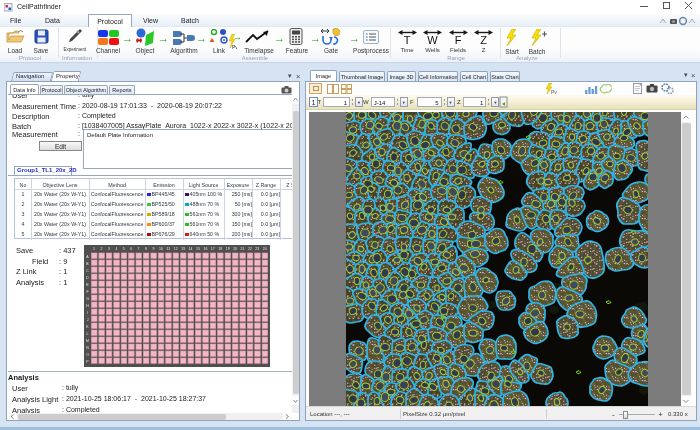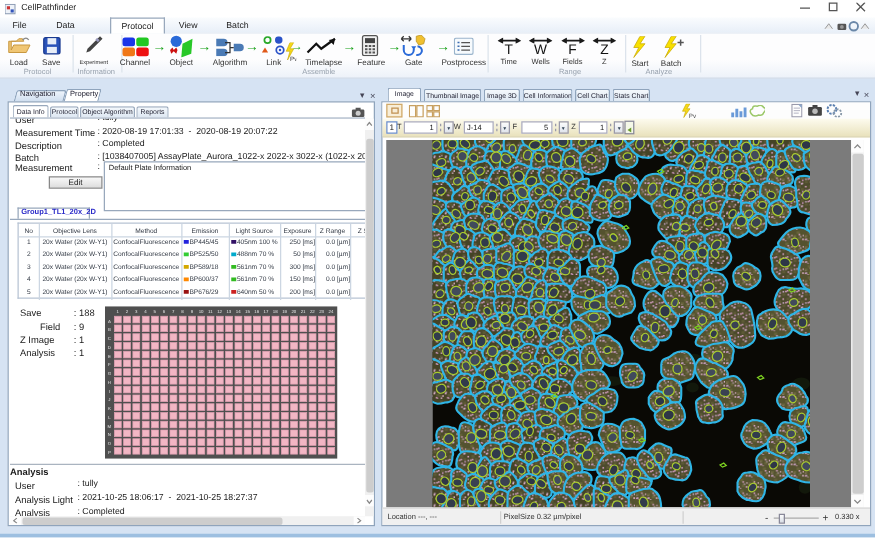--- a/index.html
+++ b/index.html
@@ -281,24 +281,24 @@
           <div class="abs" style="font-size:5.3px;left:0;top:52px;width:16px;text-align:center;color:#333a45">5</div>
           <div class="abs" style="font-size:5.3px;left:16px;top:52px;width:58px;text-align:center;color:#333a45;white-space:nowrap">20x Water (20x W-Y1)</div>
           <div class="abs" style="font-size:5.3px;left:74px;top:52px;width:56px;text-align:center;color:#333a45;white-space:nowrap">ConfocalFluorescence</div>
           <div class="abs" style="font-size:5.3px;left:132px;top:52px;width:38px;color:#333a45;white-space:nowrap"><span style="display:inline-block;width:3.5px;height:3.5px;background:#991111;margin-right:1px"></span>BP676/29</div>
           <div class="abs" style="font-size:5.3px;left:170px;top:52px;width:42px;color:#333a45;white-space:nowrap"><span style="display:inline-block;width:3.5px;height:3.5px;background:#cc2222;margin-right:1px"></span>640nm 50 %</div>
           <div class="abs" style="font-size:5.3px;left:209px;top:52px;width:28px;text-align:right;color:#333a45;white-space:nowrap">200 [ms]</div>
           <div class="abs" style="font-size:5.3px;left:237px;top:52px;width:28px;text-align:right;color:#333a45;white-space:nowrap">0.0 [µm]</div>
           <div class="abs" style="font-size:5.3px;left:267px;top:52px;width:28px;text-align:right;color:#333a45;white-space:nowrap">0.1 [μ</div>
         </div>
         <div class="abs t75" style="left:8px;top:151.0px;color:#1a1a1a">Save</div>
-        <div class="abs t75" style="left:51px;top:151.0px;color:#1a1a1a">: 188</div>
+        <div class="abs t75" style="left:51px;top:151.0px;color:#1a1a1a">: 437</div>
         <div class="abs t75" style="left:24px;top:161.5px;color:#1a1a1a">Field</div>
         <div class="abs t75" style="left:51px;top:161.5px;color:#1a1a1a">: 9</div>
-        <div class="abs t75" style="left:8px;top:172.0px;color:#1a1a1a">Z Image</div>
+        <div class="abs t75" style="left:8px;top:172.0px;color:#1a1a1a">Z Link</div>
         <div class="abs t75" style="left:51px;top:172.0px;color:#1a1a1a">: 1</div>
         <div class="abs t75" style="left:8px;top:182.5px;color:#1a1a1a">Analysis</div>
         <div class="abs t75" style="left:51px;top:182.5px;color:#1a1a1a">: 1</div>
         <svg class="abs" style="left:76px;top:150px" width="186" height="122">
           <rect width="186" height="122" fill="#4f4f4f"></rect>
           <text x="10.1" y="5.2" font-size="3.5" fill="#e8e8e8" text-anchor="middle" font-family="Liberation Sans">1</text>
           <text x="17.5" y="5.2" font-size="3.5" fill="#e8e8e8" text-anchor="middle" font-family="Liberation Sans">2</text>
           <text x="24.9" y="5.2" font-size="3.5" fill="#e8e8e8" text-anchor="middle" font-family="Liberation Sans">3</text>
           <text x="32.4" y="5.2" font-size="3.5" fill="#e8e8e8" text-anchor="middle" font-family="Liberation Sans">4</text>
           <text x="39.8" y="5.2" font-size="3.5" fill="#e8e8e8" text-anchor="middle" font-family="Liberation Sans">5</text>

